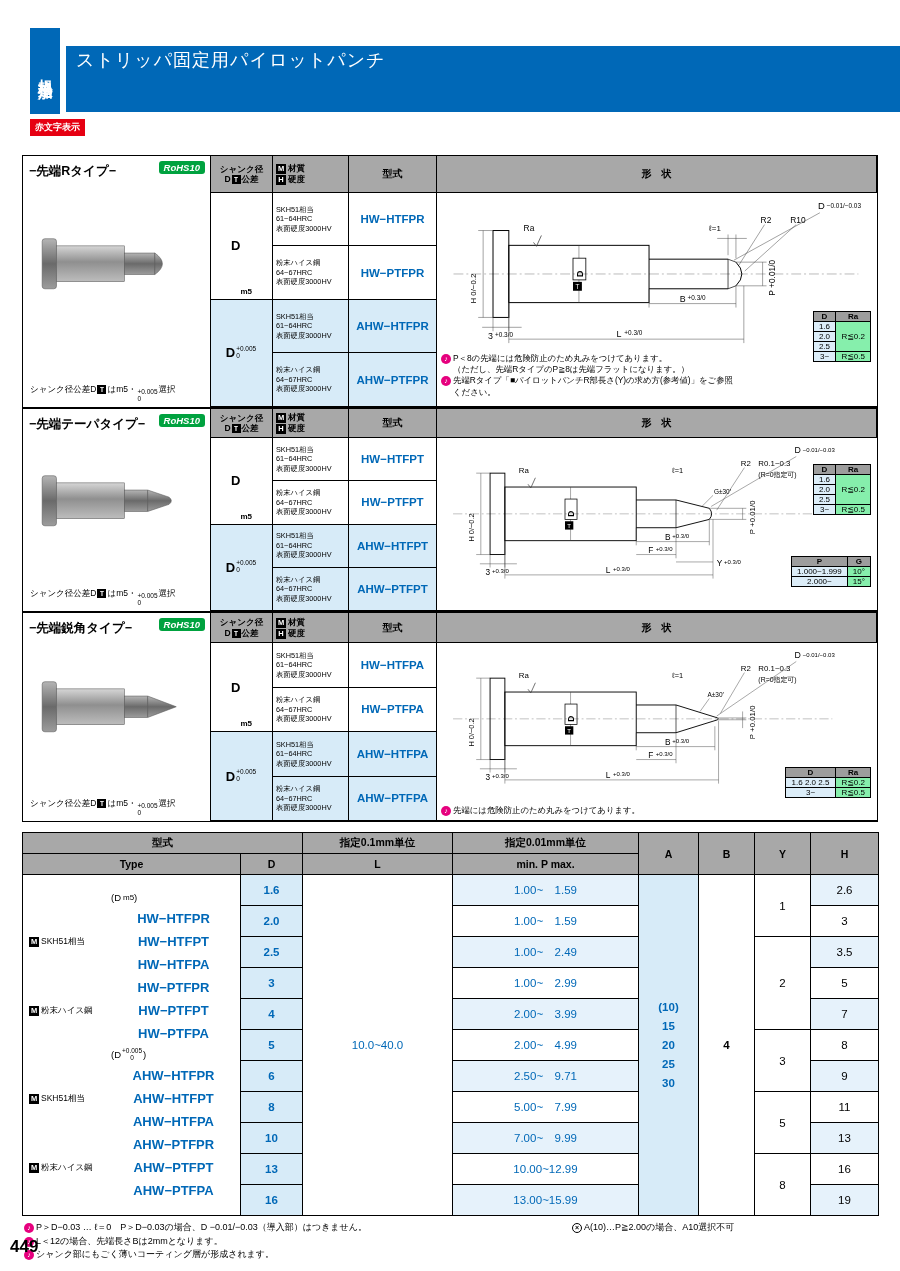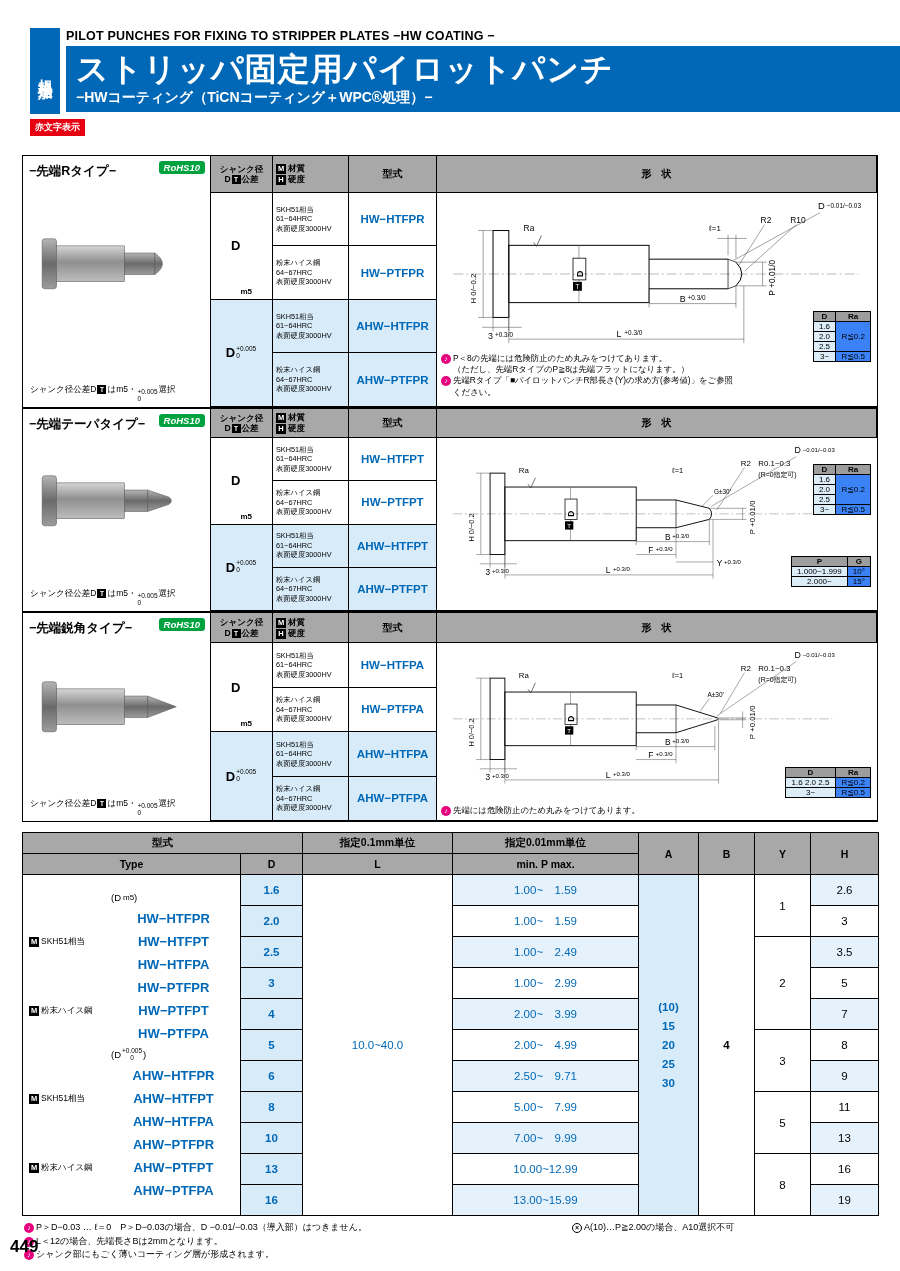--- a/index.html
+++ b/index.html
@@ -3,21 +3,21 @@
 <meta charset="utf-8">
 <style>
 *{margin:0;padding:0;box-sizing:border-box}
 body{font-family:"Liberation Sans","DejaVu Sans",sans-serif;background:#fff;color:#000}
 .page{position:relative;width:900px;height:1271px;background:#fff;overflow:hidden}
 
 .side-sq{position:absolute;left:30px;top:28px;width:30px;height:86px;background:#0068b7;color:#fff;display:flex;align-items:center;justify-content:center;writing-mode:vertical-rl;text-orientation:upright;font-weight:bold;font-size:15px;letter-spacing:2px}
 .red-tag{position:absolute;left:30px;top:119px;background:#e60012;color:#fff;font-size:9px;padding:2px 5px;font-weight:bold}
 .title-en{position:absolute;left:66px;top:29px;font-size:12.5px;font-weight:bold;letter-spacing:0.2px}
 .blue-band{position:absolute;left:66px;top:46px;right:0;height:66px;background:#0068b7;color:#fff;padding:3px 10px 0}
-.title-jp{font-size:32px;font-weight:bold;letter-spacing:1px;line-height:1.25}
+.title-jp{font-size:18px;font-weight:normal;letter-spacing:1px;line-height:1.25}
 .subtitle-jp{font-size:14px;font-weight:bold}
 
 .sec{position:absolute;left:22px;width:856px;border:1.5px solid #000;display:flex;background:#fff}
 .sec-left{width:188px;border-right:1px solid #000;position:relative;padding:5px 6px}
 .sec-title{font-weight:bold;font-size:12.5px}
 .rohs{position:absolute;right:5px;top:5px;background:#00a23f;color:#fff;font-size:9.5px;font-weight:bold;padding:1px 5px;border-radius:3px;font-style:italic}
 .punch{position:absolute;left:12px;width:152px}
 .shank-note{position:absolute;bottom:4px;left:7px;font-size:8.5px;white-space:nowrap}
 .sec-body{flex:1;display:grid;grid-template-columns:62px 76px 88px 1fr}
 .hcell{background:#a8a8a8;border-right:1px solid #000;border-bottom:1px solid #000;display:flex;flex-direction:column;align-items:center;justify-content:center;font-size:8.5px;font-weight:bold;line-height:1.2}
@@ -34,21 +34,21 @@
 .msq,.tsq{display:inline-block;background:#000;color:#fff;text-align:center;font-weight:bold}
 .msq{width:10px;height:10px;line-height:10px;font-size:7.5px;margin-right:2px}
 .tsq{width:9px;height:9px;line-height:9px;font-size:6.5px;margin:0 1px}
 .notes{position:absolute;left:4px;font-size:8.4px;line-height:1.35;white-space:nowrap}
 .cont{padding-left:12px}
 .ni{display:inline-block;width:10px;height:10px;background:#e6007e;color:#fff;border-radius:50%;font-size:7px;line-height:10px;text-align:center;margin-right:2px;font-weight:bold}
 .nx{display:inline-block;width:10px;height:10px;border:1px solid #000;border-radius:50%;font-size:7px;line-height:8px;text-align:center;margin-right:2px;font-weight:bold}
 .mini{position:absolute;border-collapse:collapse;font-size:8px;text-align:center;background:#fff}
 .mini th{background:#9d9d9d;border:1px solid #000;padding:0 8px;font-weight:bold;font-size:8px}
 .mini td{border:1px solid #000;padding:0 5px;background:#dcedf8}
-.mini td.w{background:#3b82f6}
+.mini td.w{background:#86efac}
 .diag{display:block}
 .diag text{font-family:"Liberation Sans","DejaVu Sans",sans-serif}
 
 .mt{position:absolute;left:22px;top:832px;width:856px;border-collapse:collapse;table-layout:fixed}
 .mt th{background:#a8a8a8;border:1px solid #000;font-size:10.5px;padding:1px;height:21px}
 .mt td{border:1px solid #000;text-align:center;font-size:11.5px;height:31px;padding:0;vertical-align:middle}
 .dv{background:#d7ebf8;color:#0068b7;font-weight:bold}
 .pv{color:#0068b7}
 .lv{color:#0068b7;font-weight:normal}
 .av{background:#d7ebf8;color:#0068b7;font-weight:bold}
@@ -67,24 +67,22 @@
 .fn2{position:absolute;left:548px;top:0}
 .pageno{position:absolute;left:10px;top:1237px;font-size:17px;font-weight:bold}
 </style>
 </head>
 <body>
 
 <div class="page">
 
   <div class="side-sq">規格追加</div>
   <div class="red-tag">赤文字表示</div>
-  <div class="title-en">PILOT PUNCHES FOR FIXING TO STRIPPER PLATES −HW COATING −</div>
   <div class="blue-band">
     <div class="title-jp">ストリッパ固定用パイロットパンチ</div>
-    <div class="subtitle-jp">−HWコーティング（TiCNコーティング＋WPC®処理）−</div>
   </div>
 
   <div class="sec" style="top:155px;height:253px">
     <div class="sec-left">
       <span class="sec-title">−先端Rタイプ−</span>
       <span class="rohs">RoHS10</span>
       <svg class="punch" style="top:72px" viewBox="0 0 170 80">
         <defs>
           <linearGradient id="g1a" x1="0" y1="0" x2="0" y2="1">
               <stop offset="0" stop-color="#d6d6d6"></stop>

